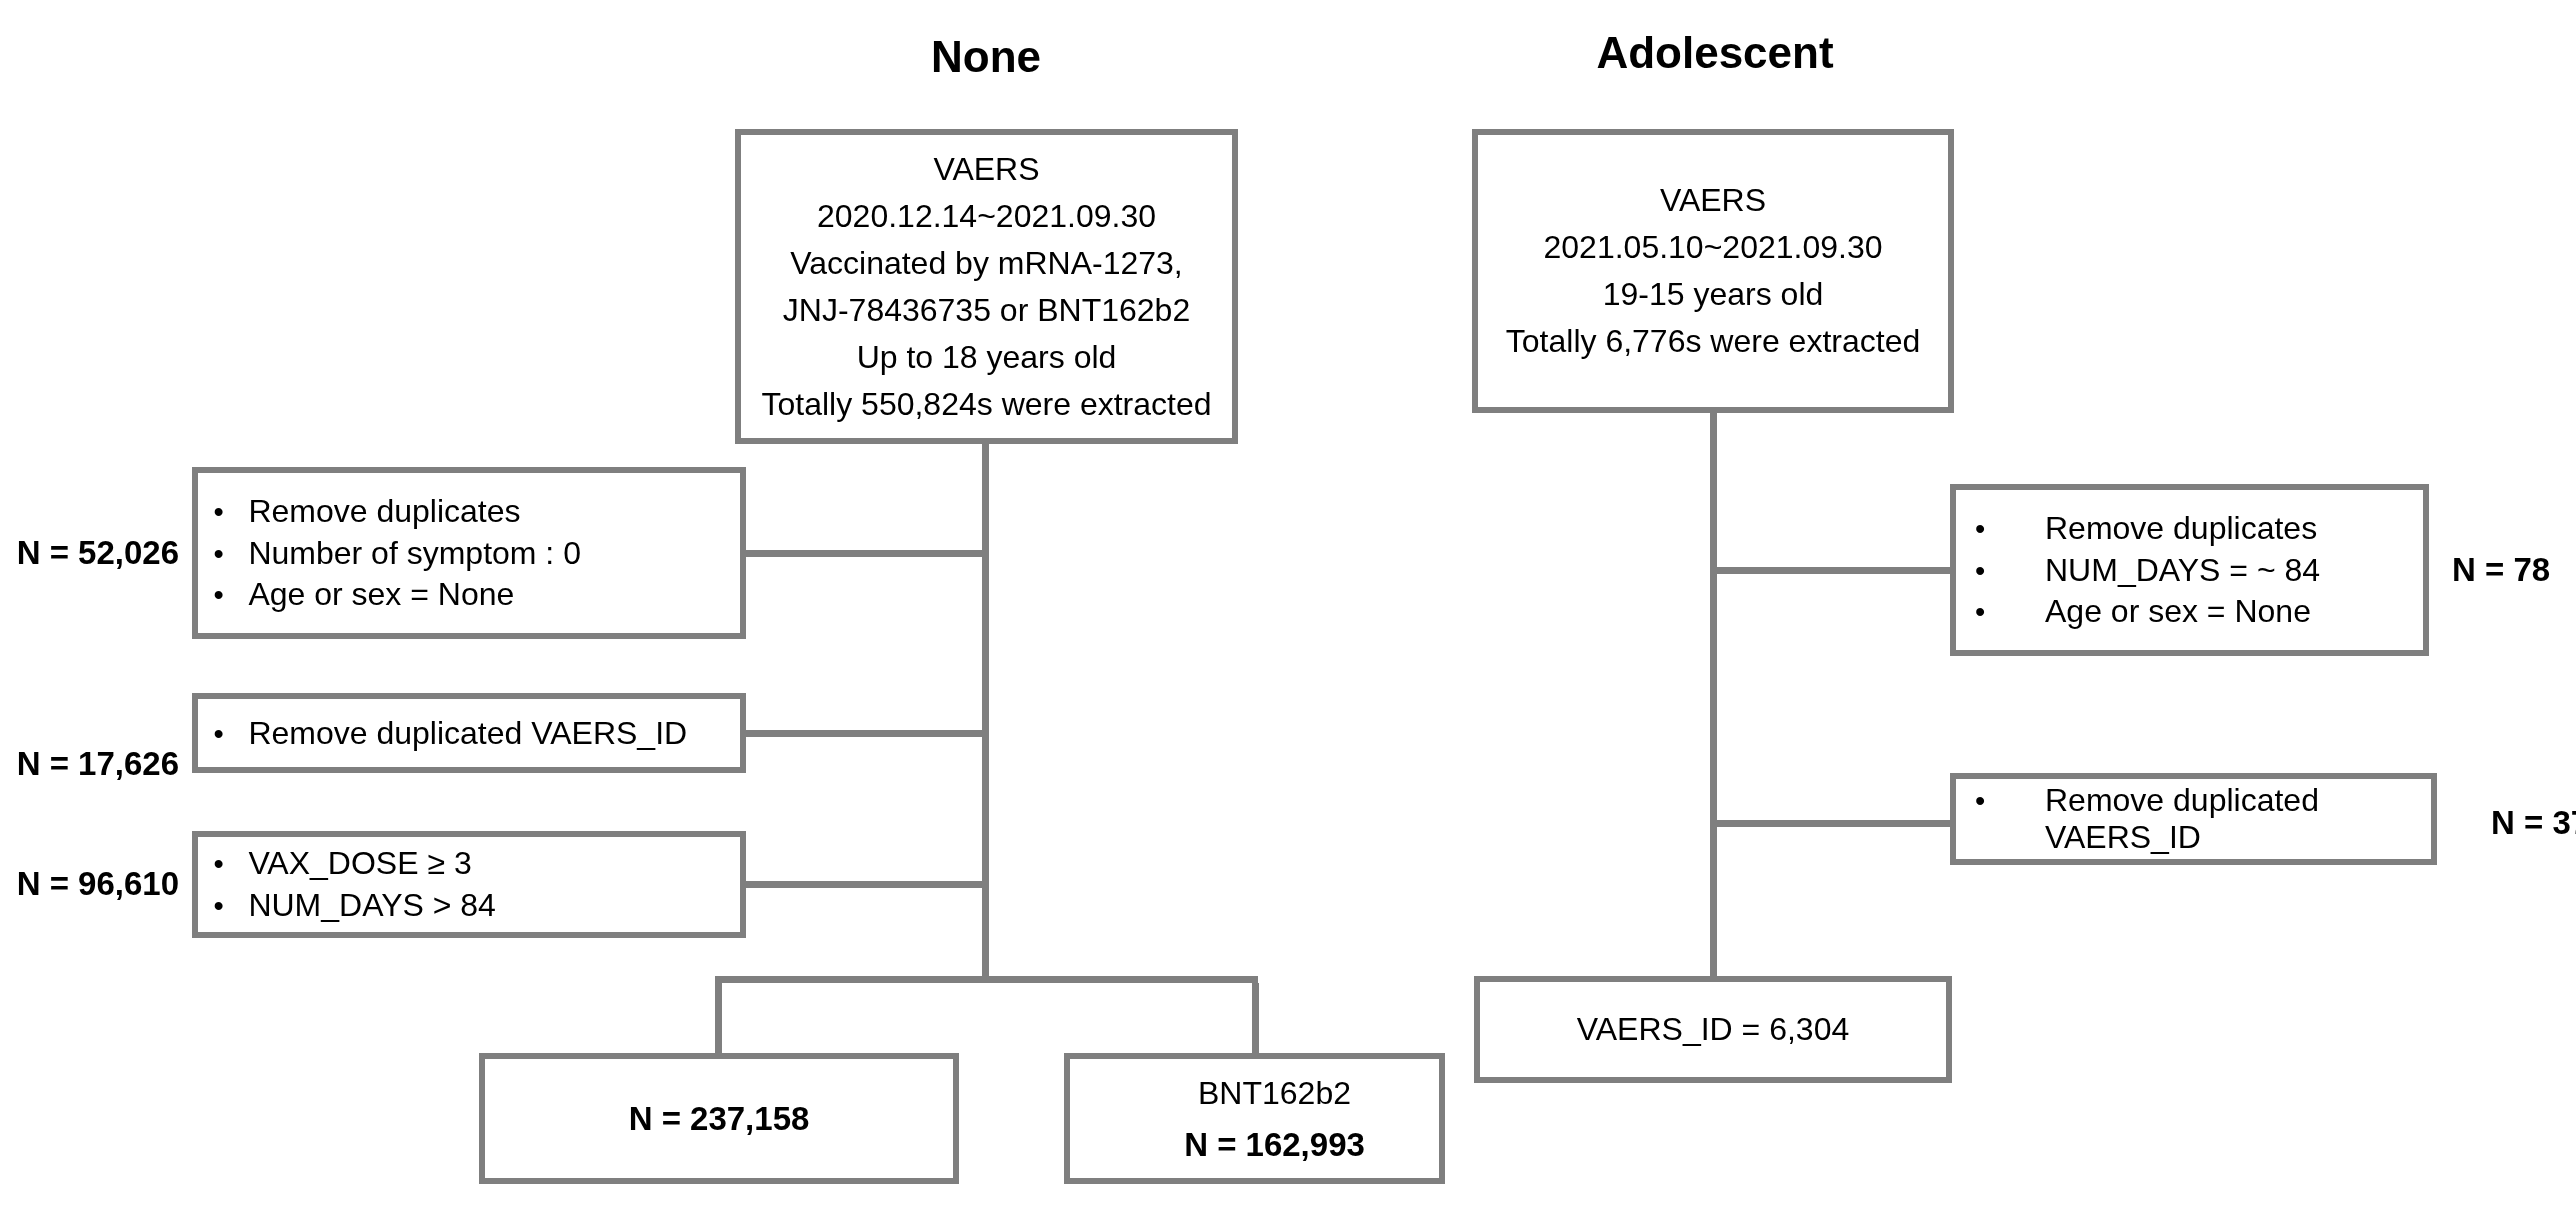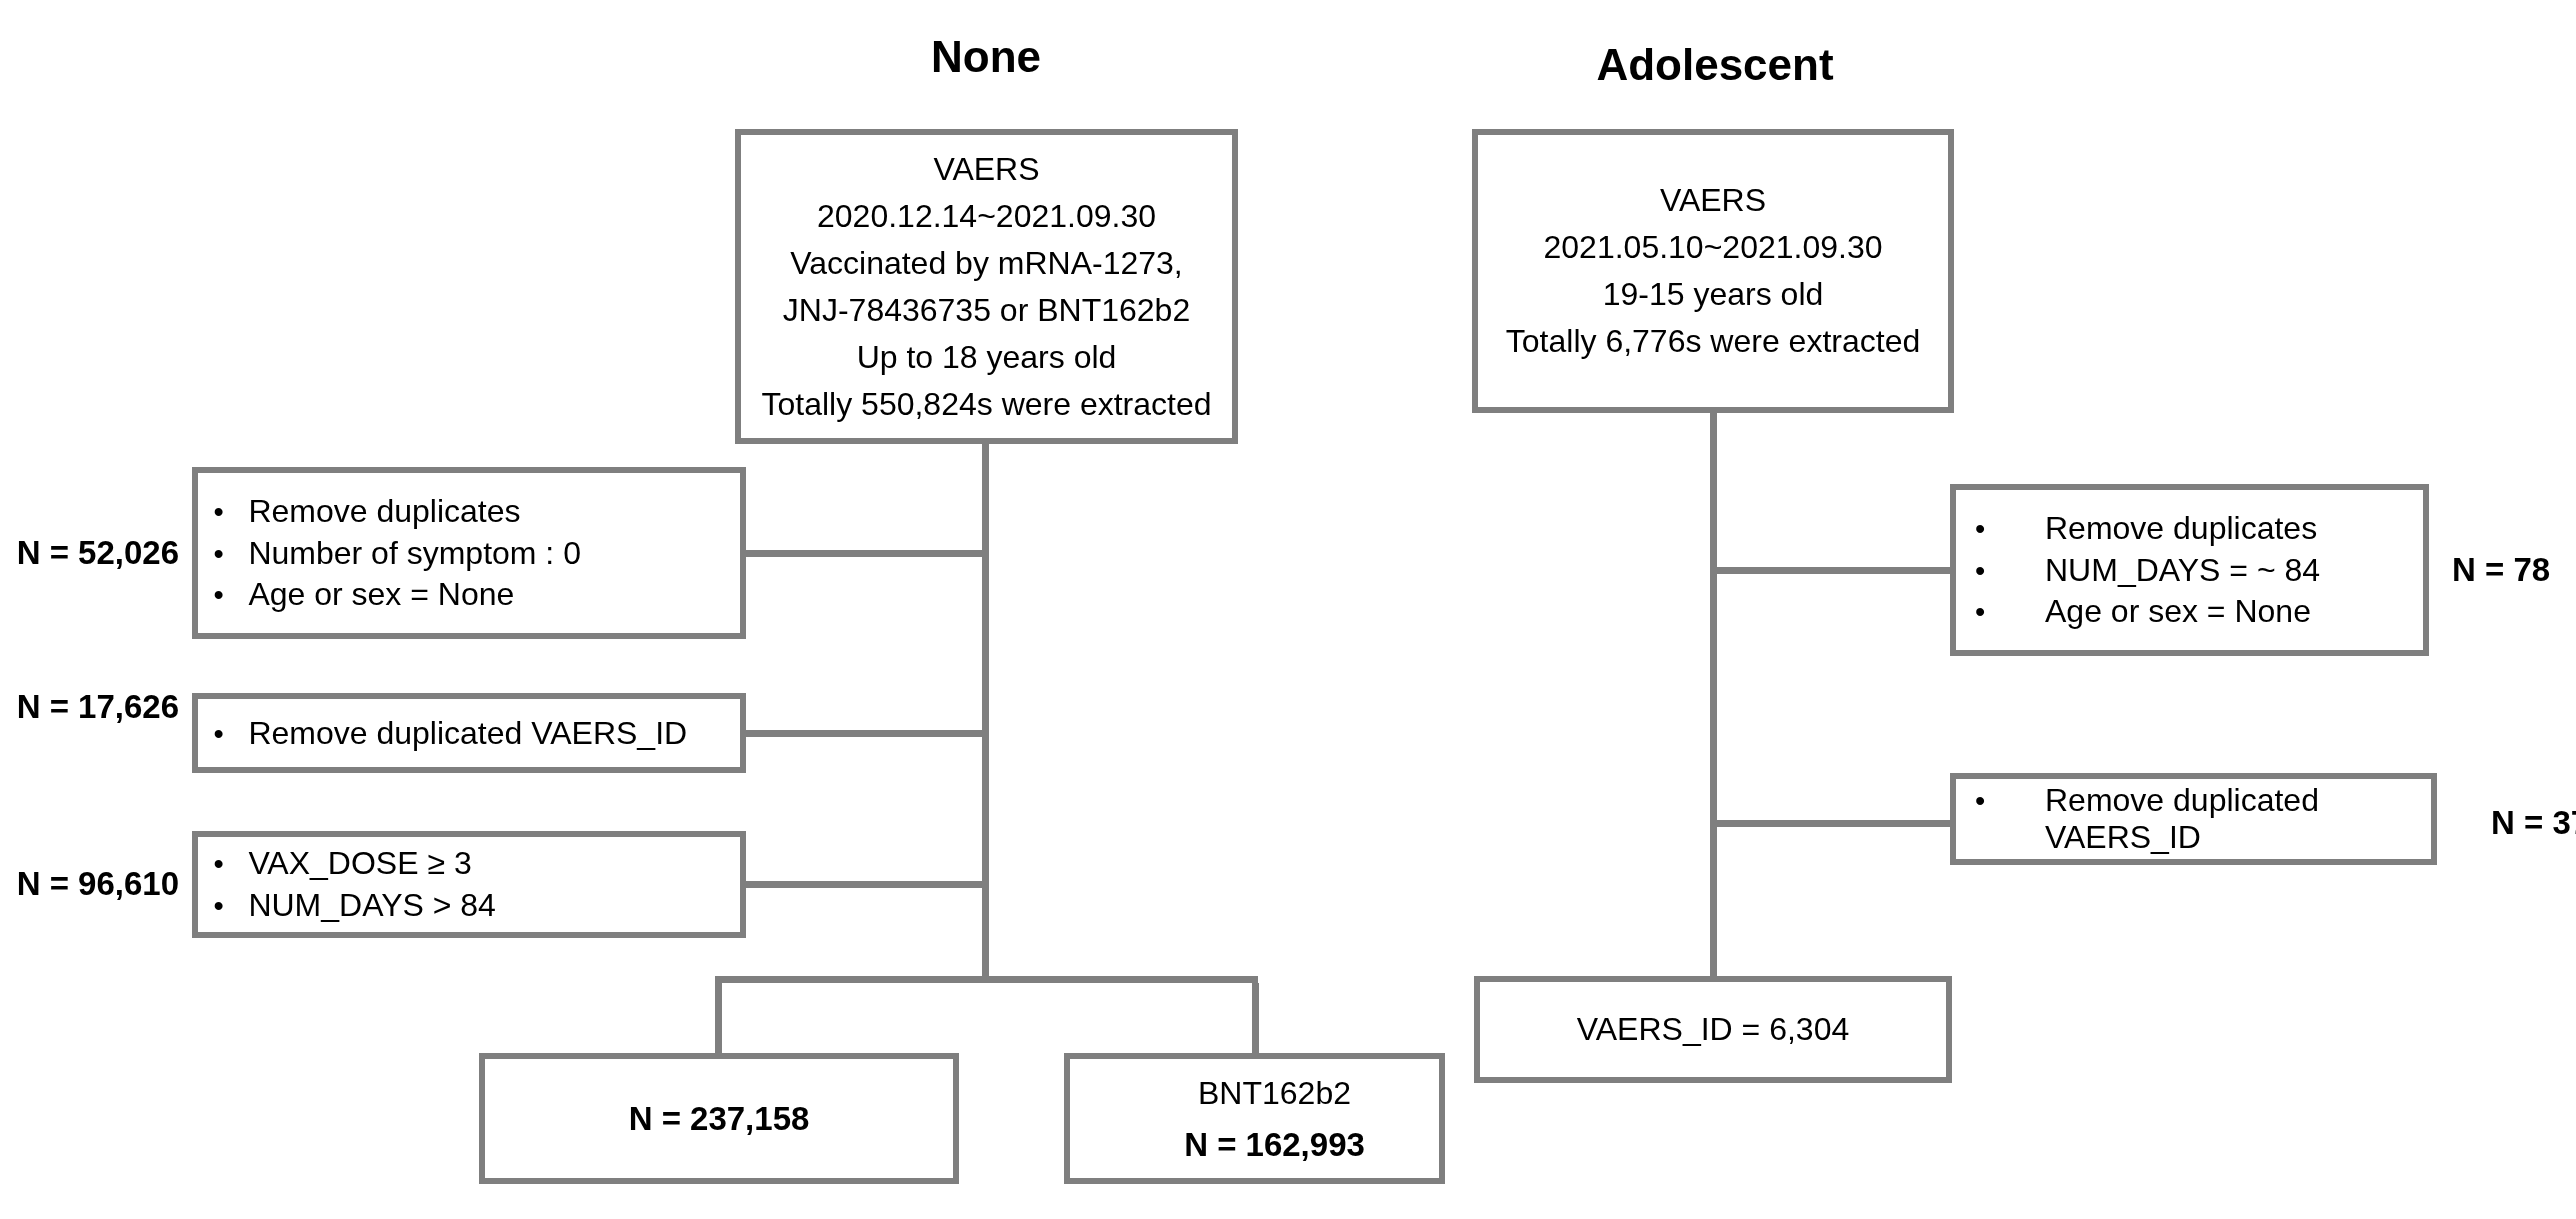--- a/index.html
+++ b/index.html
@@ -40,21 +40,21 @@
   .outcome-name { font-size:32px; line-height:52px; white-space:nowrap; }
   .outcome-count { font-size:33px; line-height:52px; font-weight:bold; white-space:nowrap; }
   b, .bold { font-weight:normal; }
 </style>
 </head>
 <body>
 
 <div class="stage">
 
   <div class="col-title" style="left:986px; top:32px;">None</div>
-  <div class="col-title" style="left:1715px; top:40px;">Adolescent</div>
+  <div class="col-title" style="left:1715px; top:28px;">Adolescent</div>
 
   <div class="line" style="left:982px; top:444px; width:6.7px; height:533px;"></div>
 
   <div class="line" style="left:715px; top:976px; width:543px; height:6.7px;"></div>
 
   <div class="line" style="left:715px; top:983px; width:6.7px; height:70px;"></div>
   <div class="line" style="left:1252px; top:983px; width:6.7px; height:70px;"></div>
 
   <div class="line" style="left:746px; top:550px; width:236px; height:6.7px;"></div>
   <div class="line" style="left:746px; top:730px; width:236px; height:6.7px;"></div>
@@ -101,21 +101,21 @@
   <div class="box adult-ex" style="left:192px; top:693px; width:554px; height:80px;">
     <div class="bullets-wrap">
         <ul class="bullets">
       <li class="bullet">
         <span class="dot">•</span>
         <span class="bullet-text">Remove duplicated VAERS_ID</span>
           </li>
     </ul>
       </div>
   </div>
-  <div class="n-label n-right" style="right:2397px; top:689px;">N = 17,626</div>
+  <div class="n-label n-right" style="right:2397px; top:746px;">N = 17,626</div>
 
   <div class="box adult-ex" style="left:192px; top:831px; width:554px; height:107px;">
     <div class="bullets-wrap">
         <ul class="bullets">
       <li class="bullet">
         <span class="dot">•</span>
         <span class="bullet-text">VAX_DOSE ≥ 3</span>
           </li>
       <li class="bullet">
         <span class="dot">•</span>

